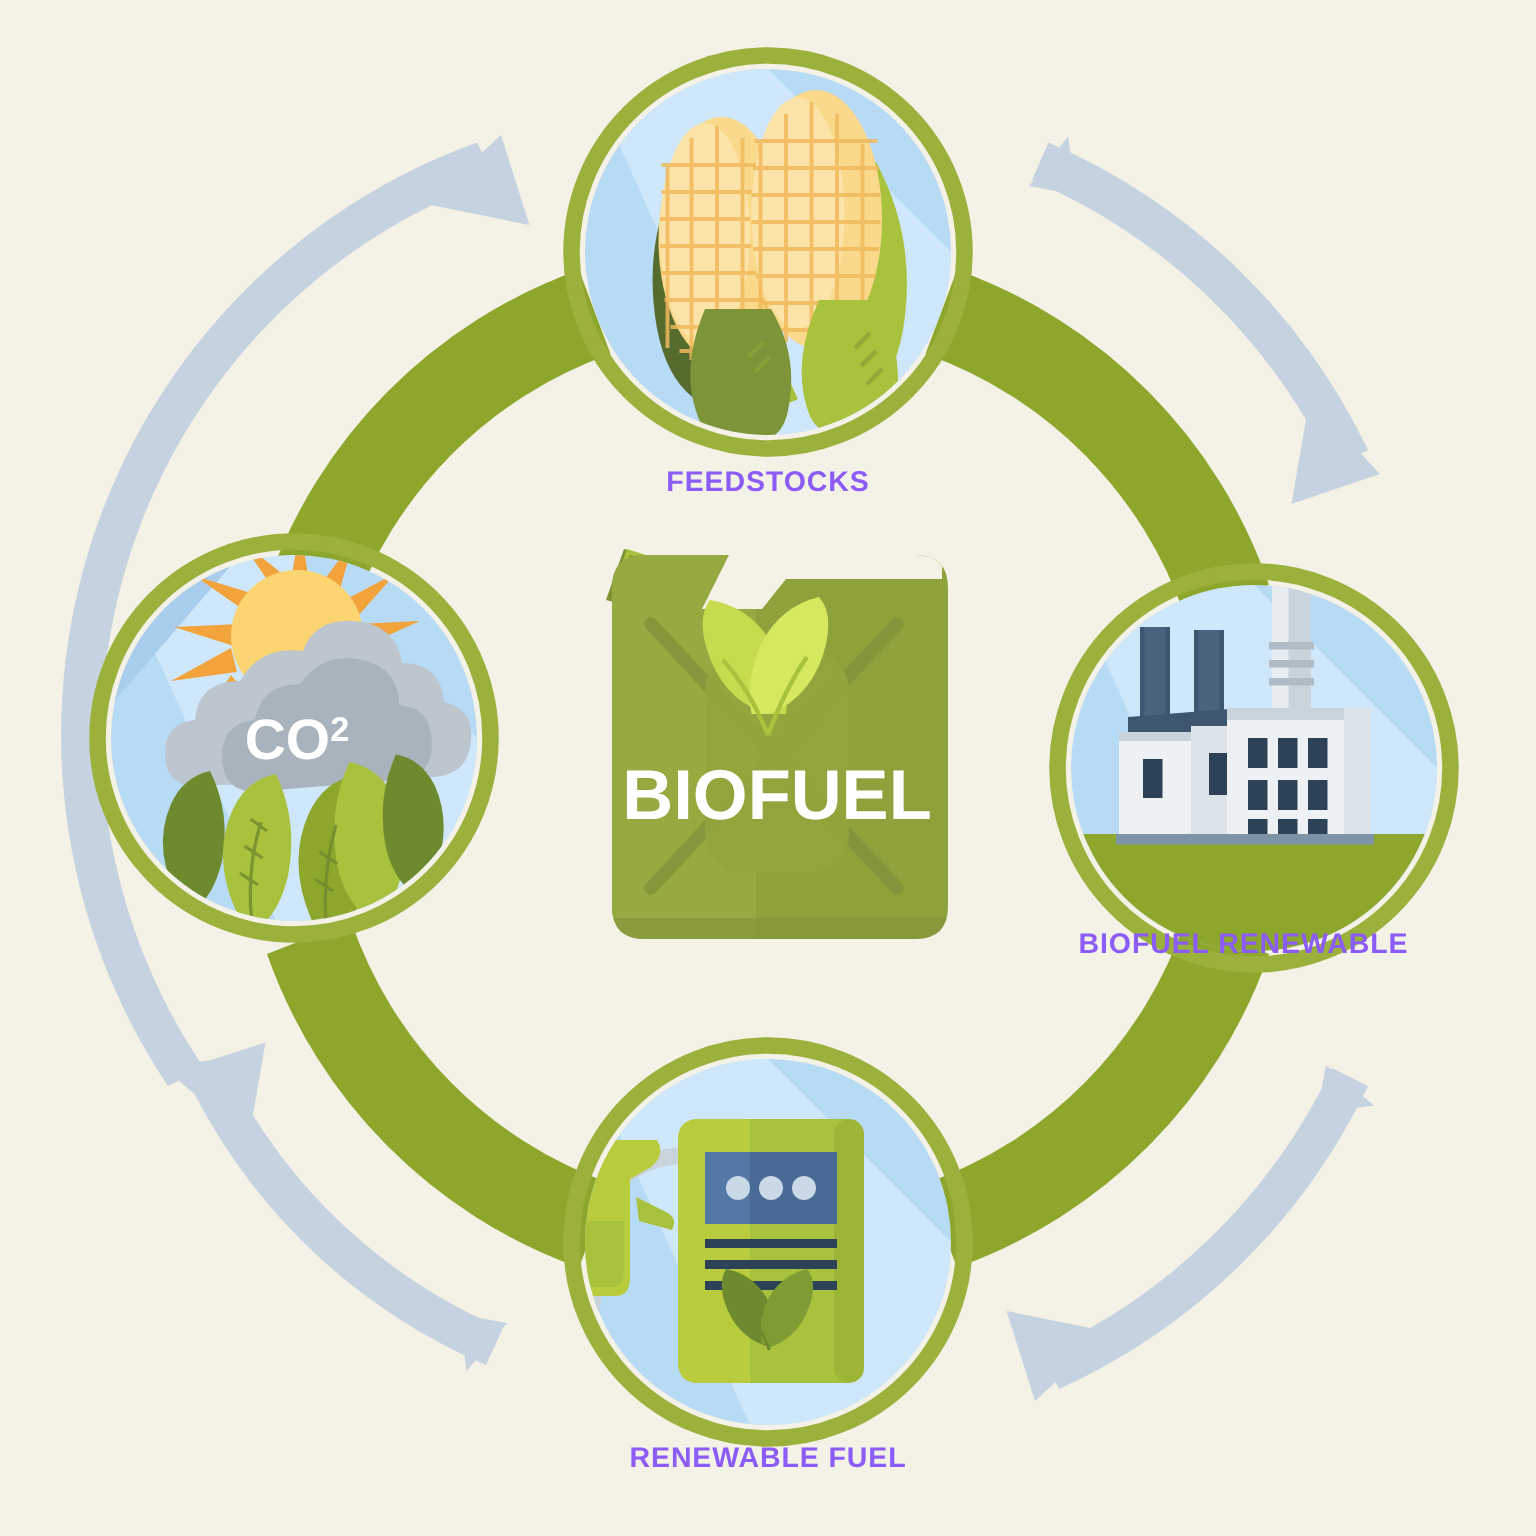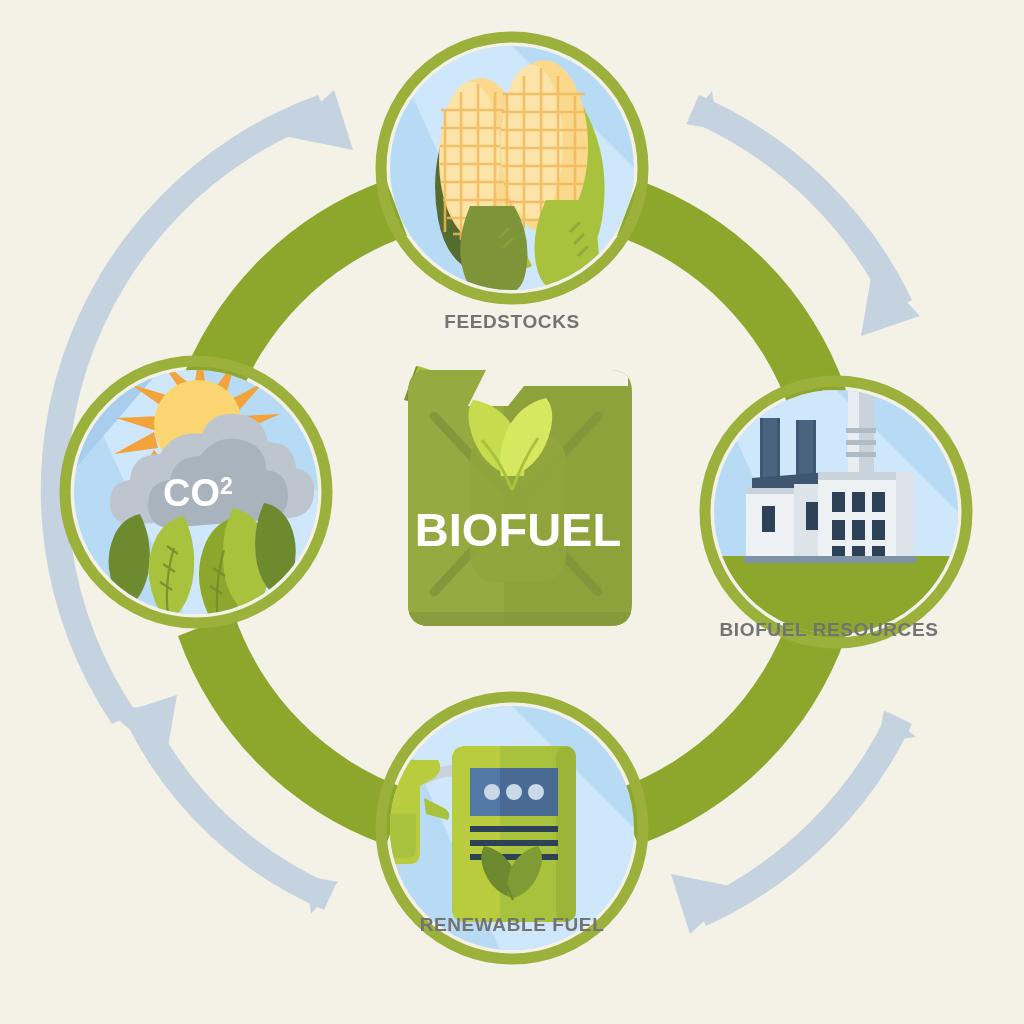--- a/index.html
+++ b/index.html
@@ -8,31 +8,31 @@
     width:1024px;height:1024px;
     background:#F4F1E7;
     font-family:"Liberation Sans", sans-serif;
     overflow:hidden;
   }
   #stage{position:relative;width:1024px;height:1024px;}
   #stage > svg{position:absolute;top:0;left:0;}
   .node-label{
     position:absolute;
     text-align:center;
-    color:#737373;
+    color:#8b5cf6;
     font-weight:bold;
     font-size:19px;
     letter-spacing:0.6px;
     white-space:nowrap;
     font-family:"Liberation Sans", sans-serif;
   }
   #label-feedstocks{left:0;right:0;top:311px;}
   #label-renewable-resources{left:0;width:390px;top:619px;}
   #label-biofuel-production{right:0;width:390px;top:619px;}
-  #label-renewable-fuel{left:0;right:0;top:914px;}
+  #label-renewable-fuel{left:0;right:0;top:962px;}
 </style>
 </head>
 <body>
 
 <div id="stage">
 
   <svg width="1024" height="1024" viewBox="0 0 1024 1024">
     <defs>
       <clipPath id="clipTop">
           <circle cx="512" cy="168" r="122"></circle>
@@ -304,16 +304,16 @@
         <path d="M513 476 q30 -12 38 -48 q4 -20 -5 -30 q-25 6 -38 30 q-11 23 -7 48 z" fill="#D6E85F"></path>
         <path d="M512 490 q-12 -30 -30 -50 M512 490 q12 -32 26 -52" stroke="#A9C23E" stroke-width="3" fill="none"></path>
 
         <rect x="408" y="612" width="224" height="16" fill="#82943A" opacity="0.6"></rect>
       </g>
       <text x="518" y="546" text-anchor="middle" font-family="Liberation Sans, sans-serif" font-size="47" font-weight="bold" fill="#FFFFFF">BIOFUEL</text>
     </g>
   </svg>
 
   <div class="node-label" id="label-feedstocks">FEEDSTOCKS</div>
-  <div class="node-label" id="label-biofuel-production">BIOFUEL RESOURCES</div>
+  <div class="node-label" id="label-biofuel-production">BIOFUEL RENEWABLE</div>
   <div class="node-label" id="label-renewable-fuel">RENEWABLE FUEL</div>
 
 </div>
 
 </body></html>

